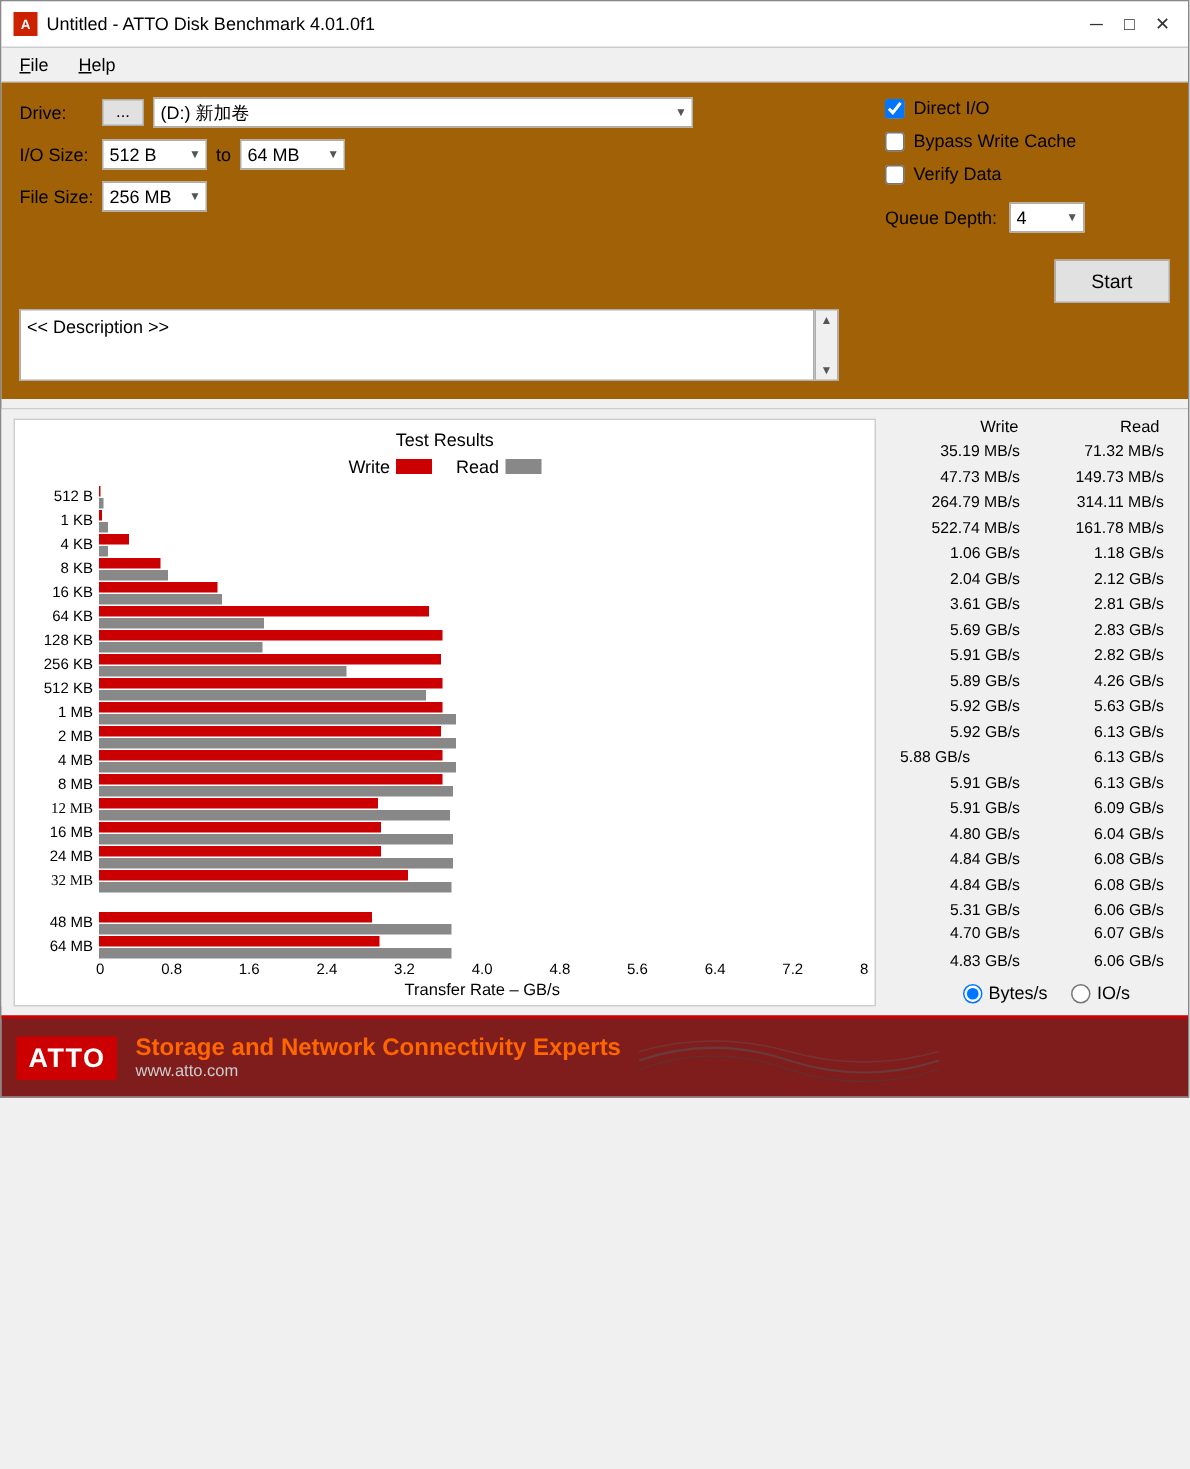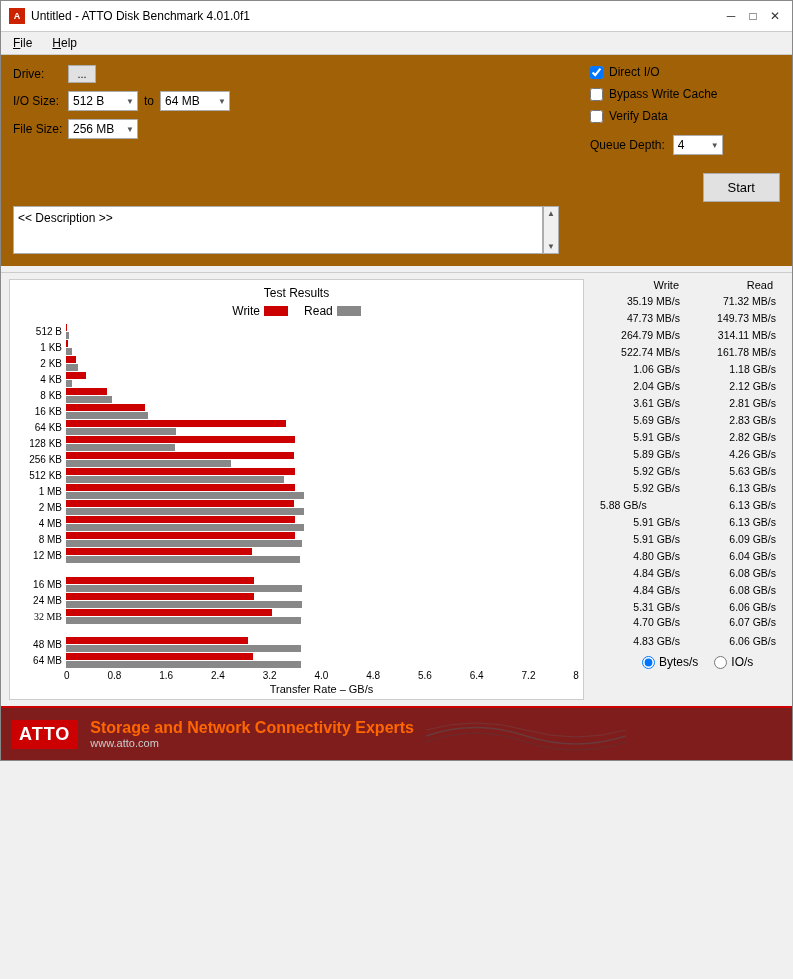--- a/index.html
+++ b/index.html
@@ -372,20 +372,25 @@
   </div>
 
   <div class="main-content">
     <div class="top-section">
 
       <div class="left-form">
 
         <div class="form-row">
           <span class="form-label">Drive:</span>
           <button class="browse-btn">...</button>
+          <div class="select-wrapper">
+            <select>
+              <option>(D:) 新加卷</option>
+            </select>
+          </div>
         </div>
 
         <div class="form-row">
           <span class="form-label">I/O Size:</span>
           <div class="io-range">
             <div class="small-select-wrapper">
               <select>
                 <option>512 B</option>
               </select>
             </div>
@@ -471,27 +476,20 @@
             </div>
           </div>
           <div style="display: flex; align-items: center; margin-bottom: 1px;">
             <div style="width: 52px; text-align: right; font-size: 10px; padding-right: 4px; flex-shrink: 0;">1 KB</div>
             <div style="display: flex; flex-direction: column; gap: 1px;">
               <div style="height: 7px; background: rgb(204, 0, 0); width: 1.86px;"></div>
               <div style="height: 7px; background: rgb(136, 136, 136); width: 5.8125px;"></div>
             </div>
           </div>
           <div style="display: flex; align-items: center; margin-bottom: 1px;">
-            <div style="width: 52px; text-align: right; font-size: 10px; padding-right: 4px; flex-shrink: 0;">2 KB</div>
-            <div style="display: flex; flex-direction: column; gap: 1px;">
-              <div style="height: 7px; background: rgb(204, 0, 0); width: 10.2688px;"></div>
-              <div style="height: 7px; background: rgb(136, 136, 136); width: 12.1675px;"></div>
-            </div>
-          </div>
-          <div style="display: flex; align-items: center; margin-bottom: 1px;">
             <div style="width: 52px; text-align: right; font-size: 10px; padding-right: 4px; flex-shrink: 0;">4 KB</div>
             <div style="display: flex; flex-direction: column; gap: 1px;">
               <div style="height: 7px; background: rgb(204, 0, 0); width: 20.2662px;"></div>
               <div style="height: 7px; background: rgb(136, 136, 136); width: 6.2775px;"></div>
             </div>
           </div>
           <div style="display: flex; align-items: center; margin-bottom: 1px;">
             <div style="width: 52px; text-align: right; font-size: 10px; padding-right: 4px; flex-shrink: 0;">8 KB</div>
             <div style="display: flex; flex-direction: column; gap: 1px;">
               <div style="height: 7px; background: rgb(204, 0, 0); width: 41.075px;"></div>
@@ -554,21 +552,21 @@
               <div style="height: 7px; background: rgb(136, 136, 136); width: 237.537px;"></div>
             </div>
           </div>
           <div style="display: flex; align-items: center; margin-bottom: 1px;">
             <div style="width: 52px; text-align: right; font-size: 10px; padding-right: 4px; flex-shrink: 0;">8 MB</div>
             <div style="display: flex; flex-direction: column; gap: 1px;">
               <div style="height: 7px; background: rgb(204, 0, 0); width: 229.013px;"></div>
               <div style="height: 7px; background: rgb(136, 136, 136); width: 235.987px;"></div>
             </div>
           </div>
-          <div style="display: flex; align-items: center; margin-bottom: 14px;">
+          <div style="display: flex; align-items: center; margin-bottom: 1px; font-family: Liberation Serif, serif;">
             <div style="width: 52px; text-align: right; font-size: 10px; padding-right: 4px; flex-shrink: 0;">12 MB</div>
             <div style="display: flex; flex-direction: column; gap: 1px;">
               <div style="height: 7px; background: rgb(204, 0, 0); width: 186px;"></div>
               <div style="height: 7px; background: rgb(136, 136, 136); width: 234.05px;"></div>
             </div>
           </div>
           <div style="display: flex; align-items: center; margin-bottom: 1px;">
             <div style="width: 52px; text-align: right; font-size: 10px; padding-right: 4px; flex-shrink: 0;">16 MB</div>
             <div style="display: flex; flex-direction: column; gap: 1px;">
               <div style="height: 7px; background: rgb(204, 0, 0); width: 187.55px;"></div>

